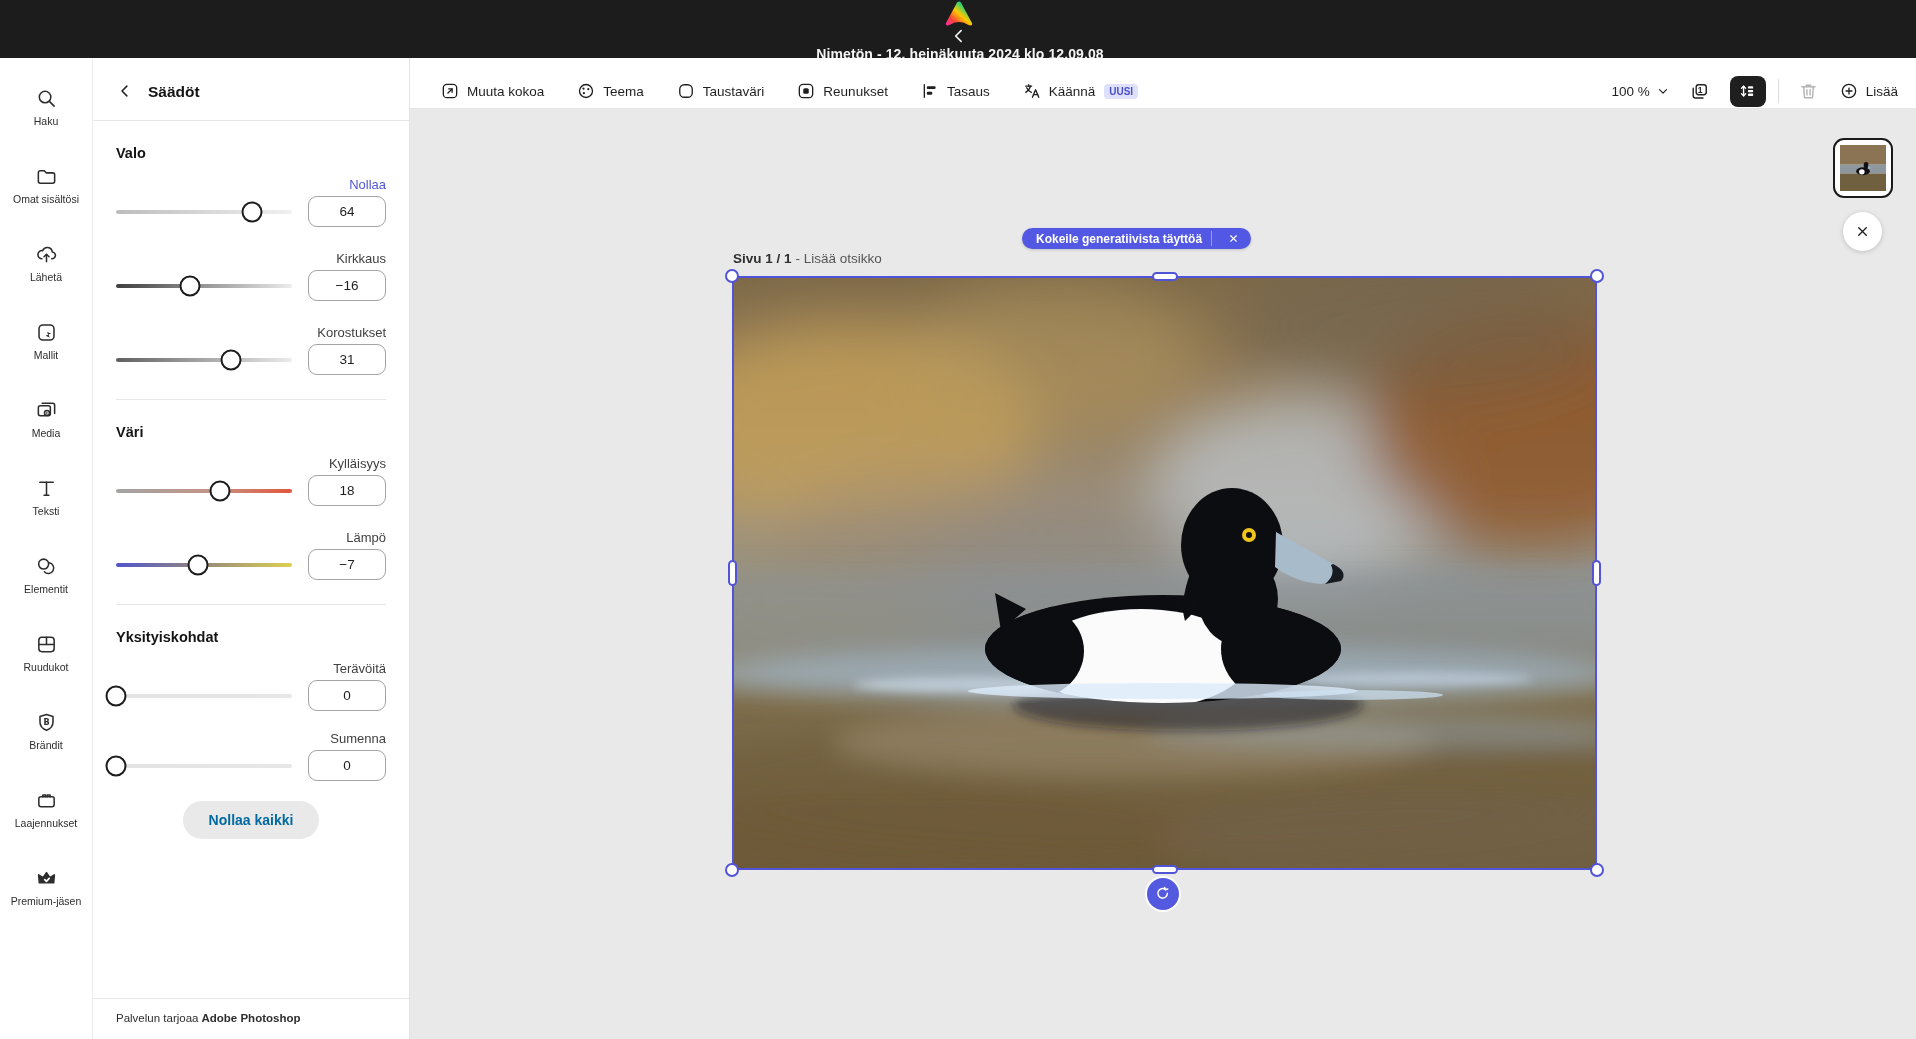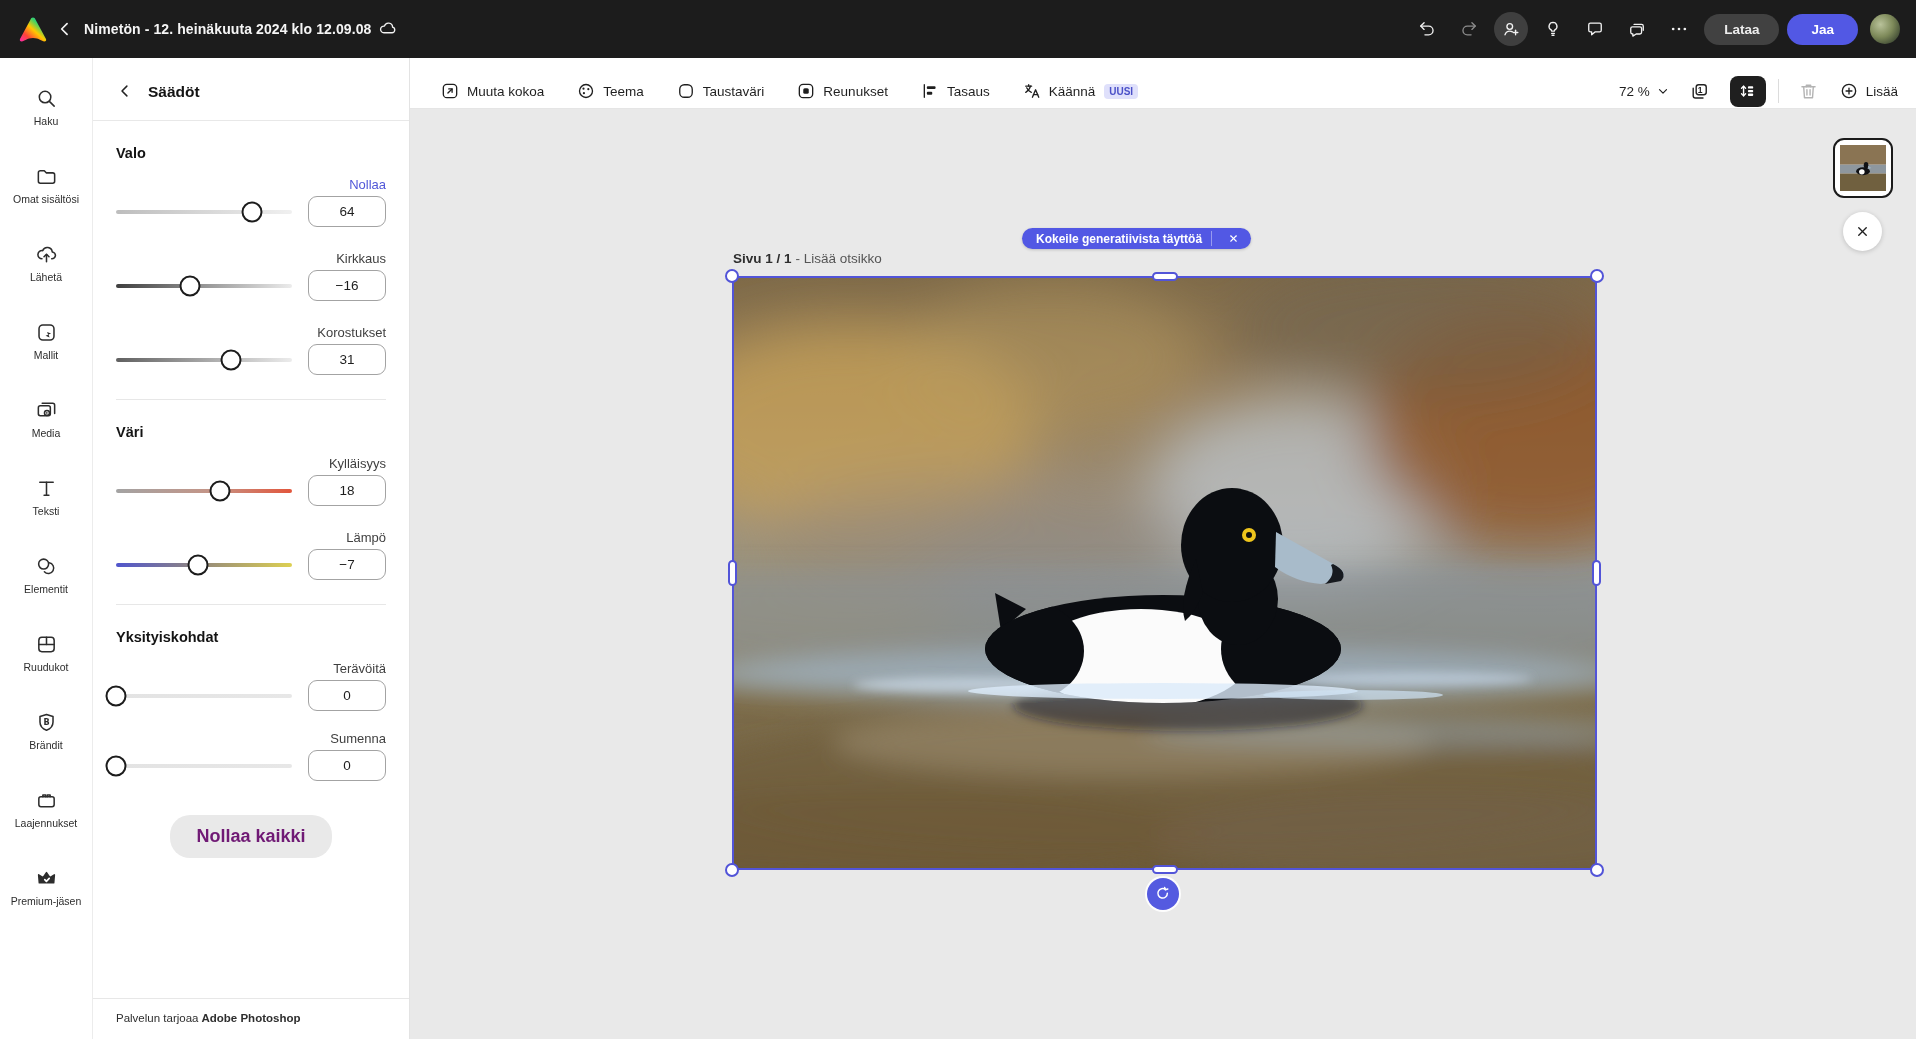--- a/index.html
+++ b/index.html
@@ -1,21 +1,21 @@
 <!DOCTYPE html>
 <html><head>
 <meta charset="utf-8">
 <style>
   * { margin:0; padding:0; box-sizing:border-box; }
   html,body { width:1916px; height:1039px; overflow:hidden; }
   body { font-family:"Liberation Sans","DejaVu Sans",sans-serif; background:#e9e9e9; color:#222; }
   svg { display:block; }
 
   
-  .topbar { height:58px; background:#1c1c1c; display:flex; align-items:center; padding:0 16px 0 18px; gap:0; }
+  .topbar { height:58px; background:#1c1c1c; display:flex; align-items:center; padding:0 16px 0 18px; gap:0;flex-direction:column; }
   .logo { width:30px; height:26px; flex:0 0 auto; }
   .tb-iconbtn { width:34px; height:34px; border-radius:8px; display:flex; align-items:center; justify-content:center; color:#f2f2f2; cursor:pointer; }
   .tb-iconbtn svg { width:20px; height:20px; }
   .tb-iconbtn.dim { color:#8d8d8d; }
   .tb-iconbtn.circle { background:#3f3f3f; border-radius:50%; }
   .tb-title { color:#f5f5f5; font-size:14px; font-weight:700; letter-spacing:.1px; margin-left:2px; white-space:nowrap; }
   .tb-right { margin-left:auto; display:flex; align-items:center; gap:8px;justify-content:flex-end; }
   .pill-btn { border:none; border-radius:18px; padding:8px 20px; font-size:13.5px; font-weight:700; cursor:pointer; font-family:inherit; }
   .pill-btn.dark { background:#414141; color:#ededed; }
   .pill-btn.primary { background:#5258e4; color:#fff; padding:8px 24px; }
@@ -42,21 +42,21 @@
   .sec-divider { height:1px; background:#e7e7e7; margin:22px 0 24px; }
   .slider-row { margin-bottom:24px; }
   .slider-row.tight { margin-bottom:20px; }
   .sl-label { font-size:13px; color:#3f3f3f; margin-bottom:4px;text-align:right; }
   .sl-label.accent { color:#5157d8; }
   .sl-main { display:flex; align-items:center; }
   .sl-track-wrap { flex:1; position:relative; height:22px; margin-right:16px; cursor:pointer; }
   .sl-track { position:absolute; left:0; right:0; top:9px; height:4px; border-radius:2px; }
   .sl-thumb { position:absolute; top:11px; width:21px; height:21px; border-radius:50%; background:#fff; border:2.6px solid #1c1c1c; transform:translate(-50%,-50%); cursor:pointer; }
   .sl-value { width:78px; height:31px; border:1.5px solid #a3a3a3; border-radius:9px; font-size:13.5px; color:#1e1e1e; display:flex; align-items:center; justify-content:center; background:#fff; cursor:text; }
-  .reset-btn { display:block; margin:34px auto 0; background:#e9e9e9; border:none; border-radius:20px; padding:11px 26px; font-size:18px; font-weight:700; color:#701a75; cursor:pointer; font-family:inherit; }
+  .reset-btn { display:block; margin:20px auto 0; background:#e9e9e9; border:none; border-radius:20px; padding:11px 26px; font-size:14px; font-weight:700; color:#0369a1; cursor:pointer; font-family:inherit; }
   .panel-footer { border-top:1px solid #e7e7e7; padding:13px 23px 15px; font-size:11.5px; color:#2e2e2e; }
   .panel-footer b { margin-left:3px; }
 
   
   .main { flex:1; display:flex; flex-direction:column; min-width:0; }
   .toolbar { height:51px; background:#fff; border-bottom:1px solid #e5e5e5; display:flex; align-items:center; padding:16px 18px 0 30px; }
   .tool-items { display:flex; align-items:center; gap:32px; }
   .tool-item { display:flex; align-items:center; gap:7px; font-size:13.5px; color:#1f1f1f; cursor:pointer; white-space:nowrap; }
   .t-icon svg { width:20px; height:20px; }
   .badge-new { background:#dfe0fb; color:#4a50c8; font-size:10px; font-weight:700; border-radius:4px; padding:2px 5px; margin-left:2px; }
@@ -458,21 +458,21 @@
                 <path d="M12.5 19.5l3.8-9 3.8 9"></path>
                 <path d="M13.8 16.4h5"></path>
               </svg>
             </span>
             <span class="t-label">Käännä</span>
             <span class="badge-new">UUSI</span>
           </div>
         </div>
       <div class="toolbar-right">
         <span class="zoom-ctl">
-          <span>72 %</span>
+          <span>100 %</span>
           <span>
               <svg viewBox="0 0 24 24" fill="none" stroke="currentColor" stroke-width="1.6" stroke-linecap="round" stroke-linejoin="round">
                 <path d="M6 9.5l6 6 6-6" stroke-width="2"></path>
               </svg>
             </span>
         </span>
         <span class="icon-sq">
           <span>
               <svg viewBox="0 0 24 24" fill="none" stroke="currentColor" stroke-width="1.6" stroke-linecap="round" stroke-linejoin="round">
                 <path d="M4.8 8.2v8.6a2.6 2.6 0 0 0 2.6 2.6h8.6"></path>

